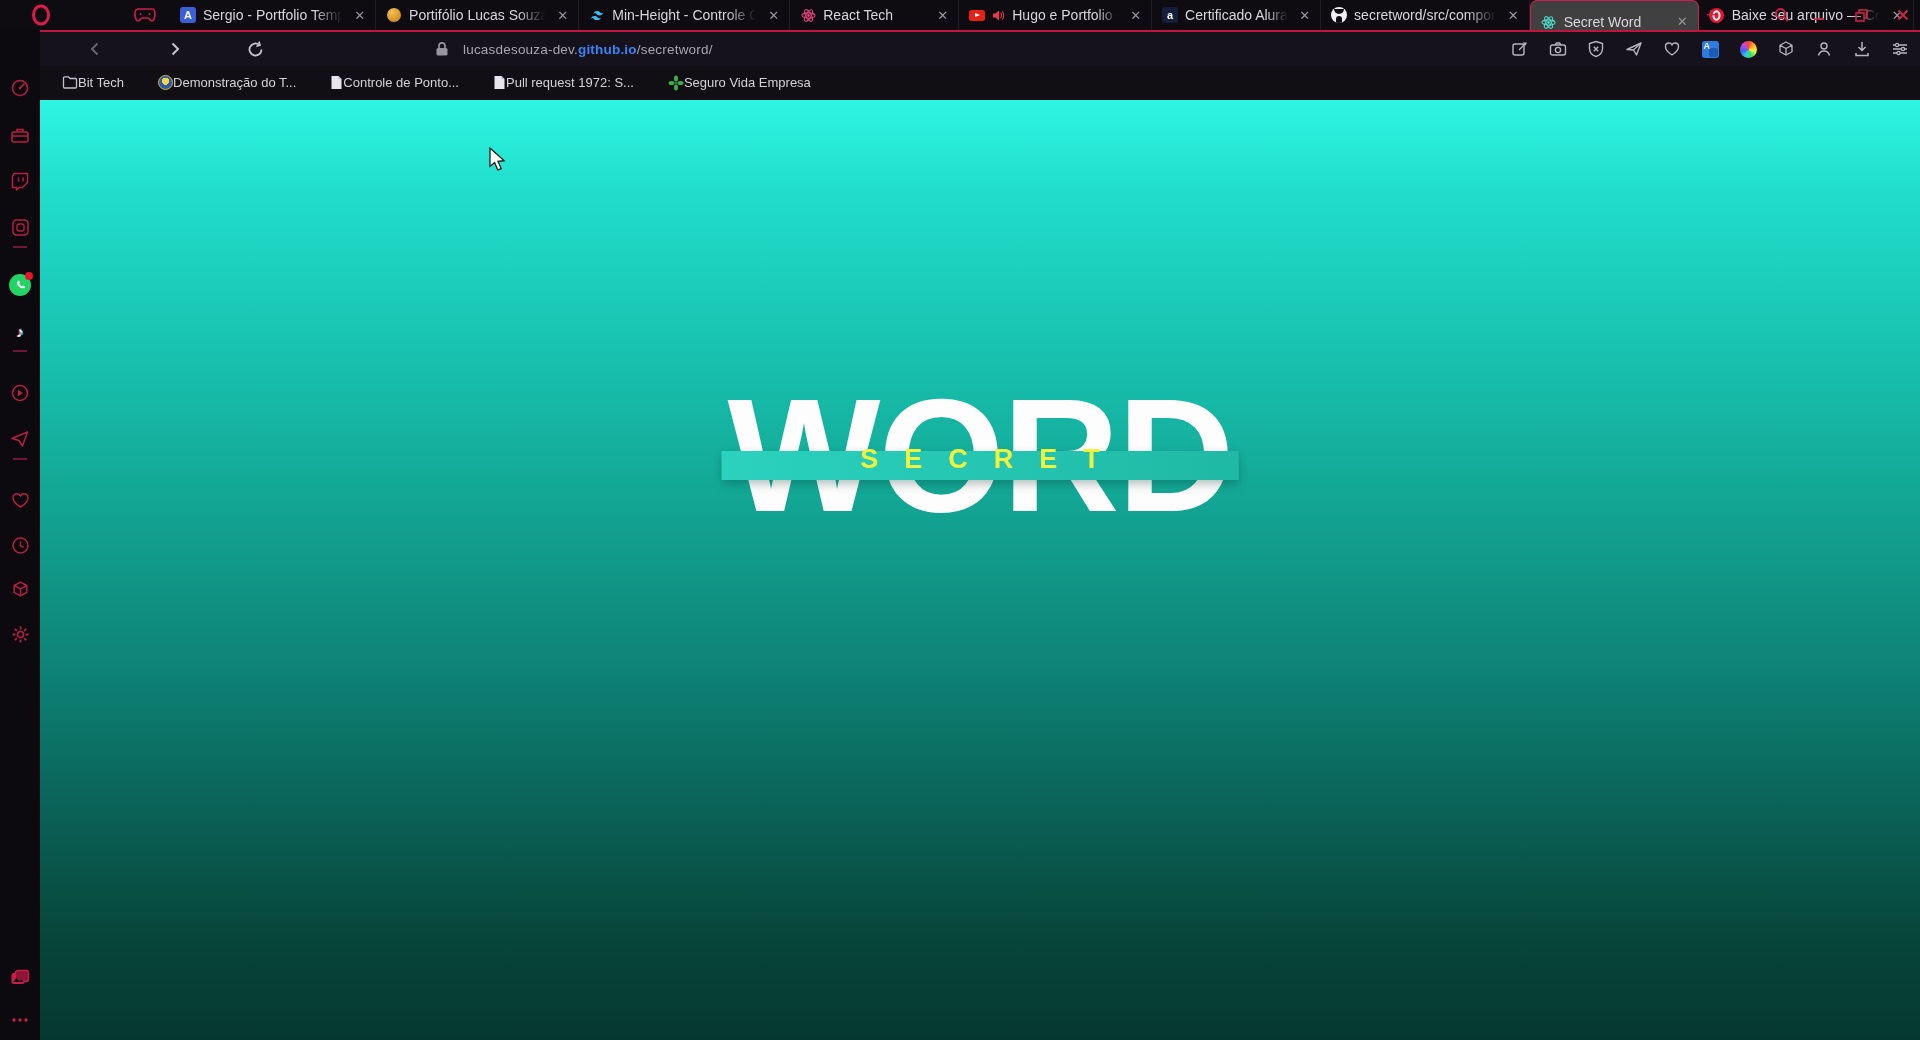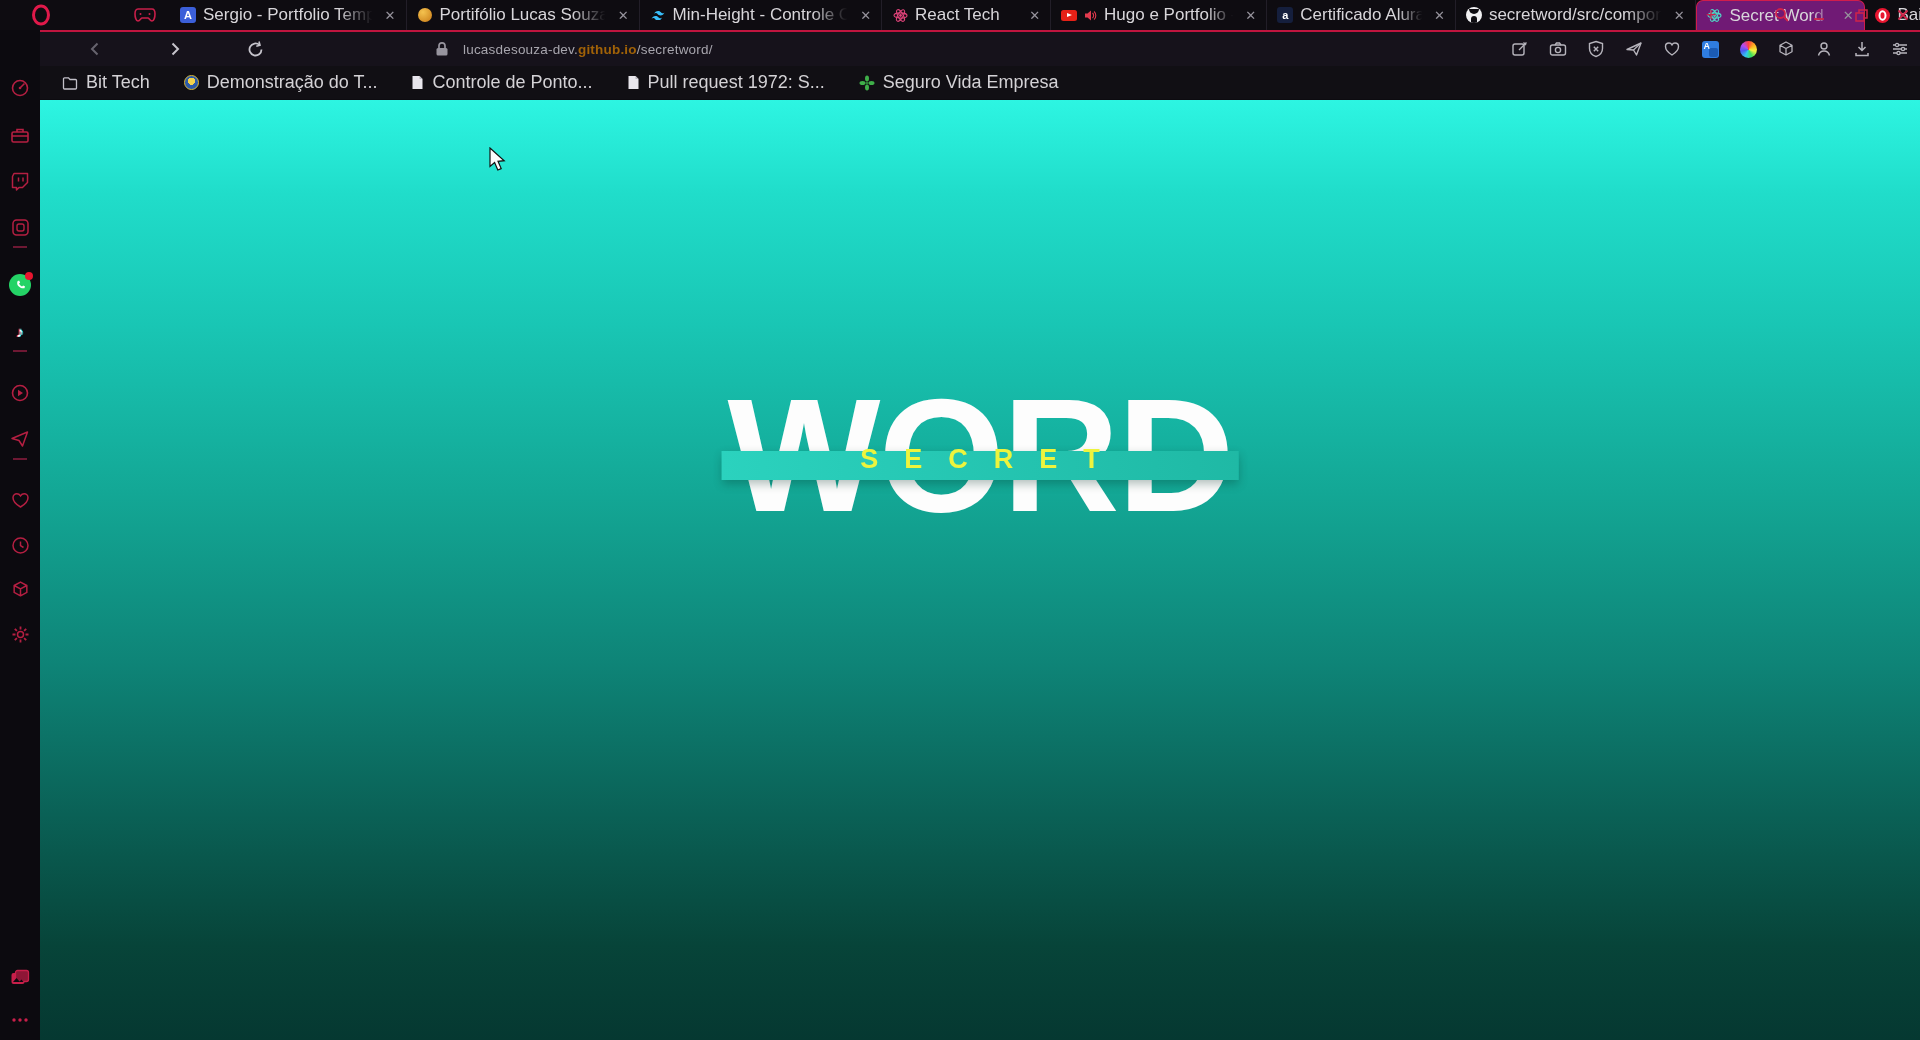--- a/index.html
+++ b/index.html
@@ -9,25 +9,25 @@
 
   
   .tabstrip { position:absolute; left:0; top:0; width:1920px; height:30px; background:#0e0c11; }
   .accent-hline { position:absolute; left:0; top:30px; width:1920px; height:2px; background:#c0153f; }
   .accent-vline { position:absolute; left:37px; top:30px; width:2px; height:70px; background:#c0153f; }
   .opera-menu { position:absolute; left:24px; top:3px; width:34px; height:24px; display:flex; align-items:center; justify-content:center; cursor:pointer; }
   .gx-button  { position:absolute; left:131px; top:4px; width:28px; height:22px; display:flex; align-items:center; justify-content:center; }
   .tabs { position:absolute; left:170px; top:0; width:1525px; height:30px; display:flex; }
   .tab { flex:0 0 169px; height:30px; display:flex; align-items:center; gap:7px; padding:0 8px 0 10px;
          border-right:1px solid #221e28; color:#d8d6da; position:relative; }
-  .tab .title { flex:1; font-size:17px; white-space:nowrap; overflow:hidden;
+  .tab .title { flex:1; font-size:14px; white-space:nowrap; overflow:hidden;
     -webkit-mask-image:linear-gradient(90deg,#000 78%,transparent 98%);
             mask-image:linear-gradient(90deg,#000 78%,transparent 98%); }
   .tab .close { color:#96939c; font-size:13px; line-height:1; padding:2px; cursor:pointer; }
-  .tab.active { background:#701a75; border:1.5px solid #d01d4c; border-bottom:none; border-radius:7px 7px 0 0; }
+  .tab.active { background:#404040; border:1.5px solid #d01d4c; border-bottom:none; border-radius:7px 7px 0 0;align-items:flex-end; }
   .favicon { width:16px; height:16px; flex:0 0 16px; display:flex; align-items:center; justify-content:center; }
   .fav-a   { background:#3b5fd9; border-radius:3px; color:#fff; font-size:11px; font-weight:bold; }
   .fav-orange { background:radial-gradient(circle at 35% 30%, #f4c24f, #c97b16); border-radius:50%; }
   .fav-alura { background:#151f3d; border-radius:3px; color:#fff; font-size:11px; font-weight:bold; }
   .fav-yt { width:16px; height:11px; background:#e62117; border-radius:2.5px; position:relative; }
   .fav-yt:after { content:""; position:absolute; left:6px; top:3px; border-left:5px solid #fff;
     border-top:2.8px solid transparent; border-bottom:2.8px solid transparent; }
   .fav-opera { width:15px; height:15px; border-radius:50%; background:#e8152f; display:flex; align-items:center; justify-content:center; }
   .fav-gh { width:16px; height:16px; border-radius:50%; background:#f0f0f2; position:relative; overflow:hidden; }
   .fav-gh:before { content:""; position:absolute; left:5px; top:9px; width:6px; height:7px; background:#0e0c11; border-radius:3px 3px 0 0; }
@@ -36,33 +36,33 @@
   .newtab { left:1698px; width:26px; font-size:18px; }
   .tabsearch { left:1768px; width:28px; }
   .winctl { position:absolute; top:0; height:30px; width:34px; display:flex; align-items:center; justify-content:center; cursor:pointer; }
   .win-min { left:1802px; } .win-max { left:1844px; } .win-close { left:1886px; }
 
   
   .toolbar { position:absolute; left:40px; top:32px; width:1880px; height:34px; background:#16121b; }
   .nav-ico { position:absolute; top:4px; width:26px; height:26px; display:flex; align-items:center; justify-content:center; cursor:pointer; }
   .url-area { position:absolute; left:395px; top:0; height:34px; display:flex; align-items:center; gap:14px; }
   .url-text { font-size:13.5px; color:#a7a5ad; letter-spacing:.2px; }
-  .url-text b { color:#a16207; font-weight:bold; }
+  .url-text b { color:#3b82f6; font-weight:bold; }
   .right-icons { position:absolute; right:8px; top:0; height:34px; display:flex; align-items:center; gap:14px; }
   .tool-ico { width:24px; height:24px; display:flex; align-items:center; justify-content:center; cursor:pointer; color:#b6b4bc; }
   .color-wheel { width:17px; height:17px; border-radius:50%;
     background:conic-gradient(#ff4040,#ffb020,#f4f441,#3ede5a,#31c8f0,#4a5bf0,#b44af0,#ff4040); }
   .translate-box { width:17px; height:17px; background:#2f7de0; border-radius:3px; position:relative; }
   .translate-box:before { content:"A"; position:absolute; left:2px; top:0px; color:#fff; font-size:9px; font-weight:bold; }
   .translate-box:after { content:""; position:absolute; right:1px; bottom:1px; width:9px; height:9px; background:#1b5bb4; border-radius:2px; }
 
   
   .bookmarks { position:absolute; left:40px; top:66px; width:1880px; height:33px; background:#110f14;
     display:flex; align-items:center; gap:34px; padding-left:22px; }
-  .bm { display:flex; align-items:center; gap:8px; color:#d4d2d6; font-size:18px; cursor:pointer; white-space:nowrap; }
+  .bm { display:flex; color:#d4d2d6; font-size:13px; cursor:pointer; white-space:nowrap; }
 
   
   .sidebar { position:absolute; left:0; top:30px; width:40px; height:1010px; background:#0c0a0f; }
   .sb { position:absolute; left:0; width:40px; height:30px; display:flex; align-items:center; justify-content:center; cursor:pointer; color:#b51f42; }
   .sb-div { position:absolute; left:13px; width:14px; height:2px; background:#6e1833; }
   .wa { width:22px; height:22px; background:#24d366; border-radius:50%; position:relative; display:flex; align-items:center; justify-content:center; }
   .wa .dot { position:absolute; right:-2px; top:-2px; width:8px; height:8px; background:#e8152f; border-radius:50%; }
   .tiktok { color:#fff; font-size:15px; font-weight:bold; text-shadow:1px 0 0 #25f4ee, -1px 0 0 #fe2c55; }
 
   

